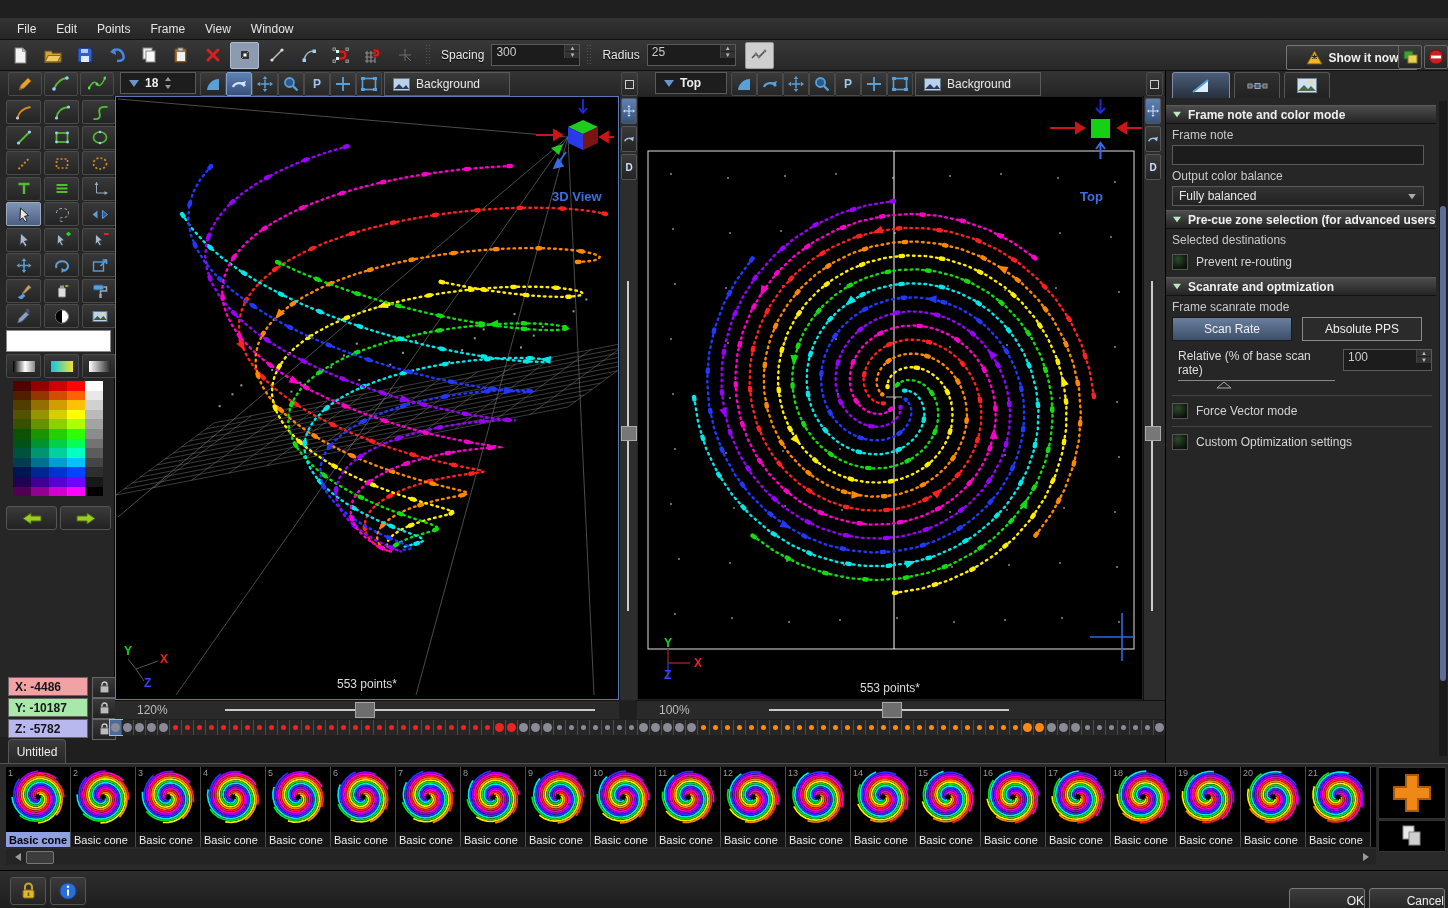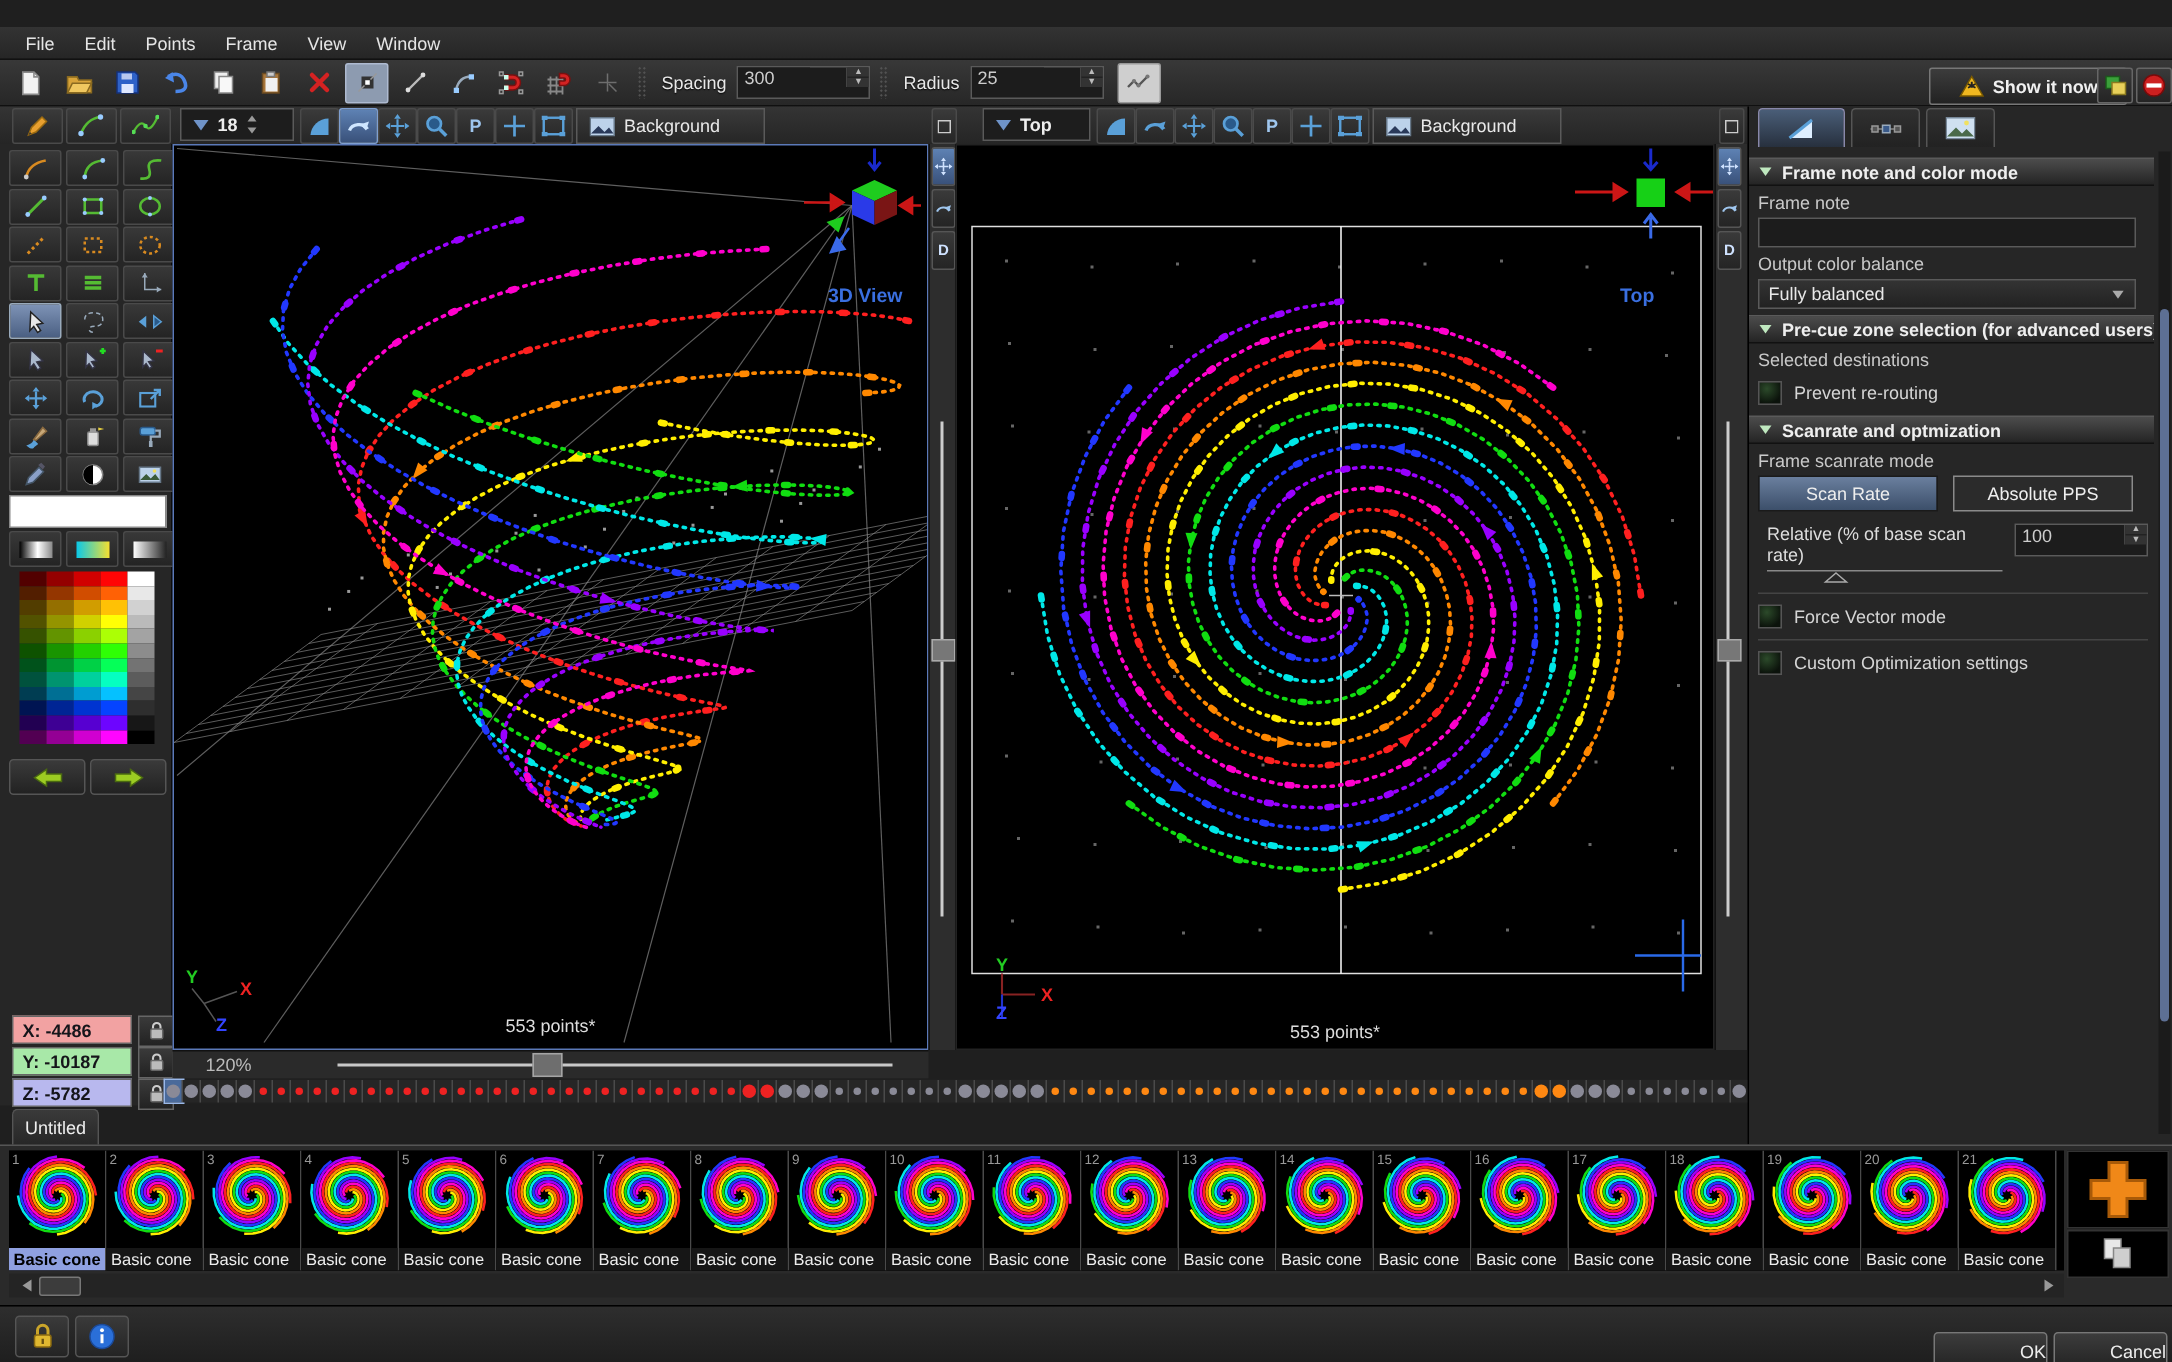--- a/index.html
+++ b/index.html
@@ -972,20 +972,25 @@
       </div>
     <div class="vslider" style="top:185px;height:330px;"></div>
     <div class="vthumb" style="top:330px;"></div>
   </div>
 
   <div class="abs zrow" style="left:115px;width:504px;">
     <span class="zl" style="left:22px;">120%</span>
     <div class="ztrack" style="left:110px;width:370px;"></div>
     <div class="zthumb" style="left:240px;"></div>
   </div>
+  <div class="abs zrow" style="left:637px;width:528px;">
+    <span class="zl" style="left:22px;">100%</span>
+    <div class="ztrack" style="left:132px;width:240px;"></div>
+    <div class="zthumb" style="left:245px;"></div>
+  </div>
 
   <div class="abs pstrip" id="pstrip">
       <div class="pcell sel">
         <i class="pdot" style="width: 9px; height: 9px; background: rgb(138, 138, 151);"></i>
       </div>
       <div class="pcell">
         <i class="pdot" style="width: 9px; height: 9px; background: rgb(138, 138, 151);"></i>
       </div>
       <div class="pcell">
         <i class="pdot" style="width: 9px; height: 9px; background: rgb(138, 138, 151);"></i>

